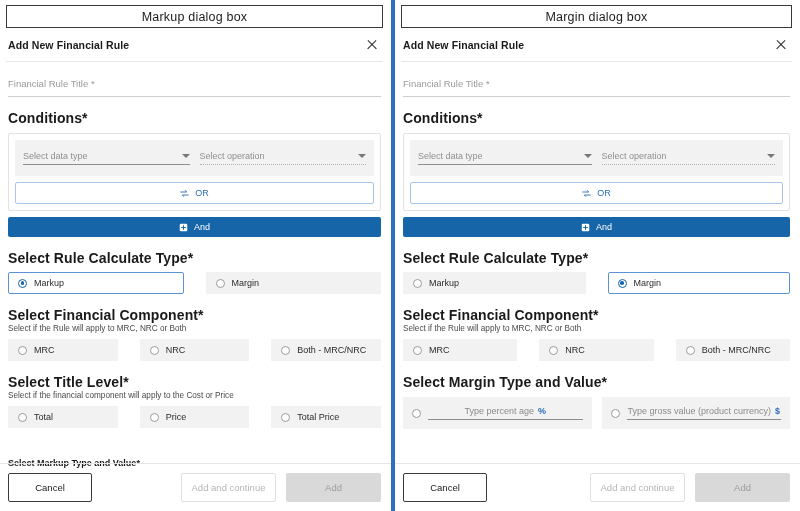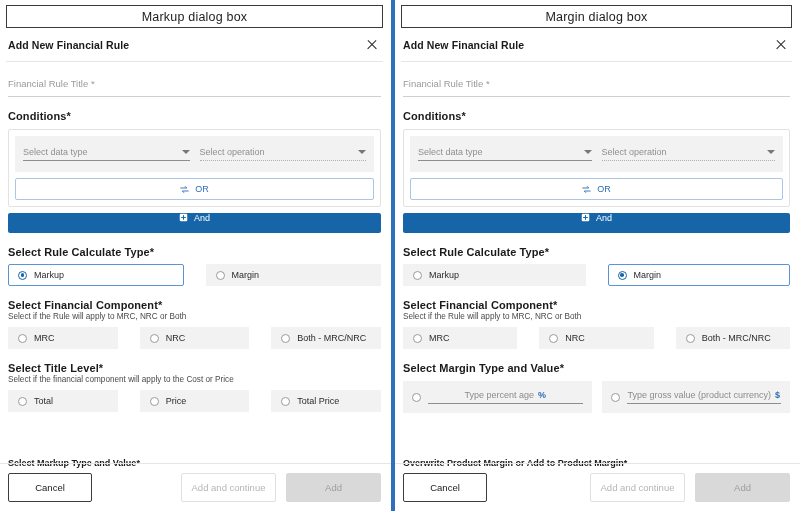--- a/index.html
+++ b/index.html
@@ -51,21 +51,21 @@
 
   
   .title-field{
     margin:11px 2px 0 2px;
     padding-bottom:5px;
     border-bottom:1px solid #cfcfcf;
   }
   .title-field .ph{font-size:9.5px;color:#9a9a9a;}
 
   .sec-label{
-    font-size:11px;font-weight:bold;color:#1a1a1a;
+    font-size:14px;font-weight:bold;color:#1a1a1a;
     margin:13px 2px 0 2px;letter-spacing:.1px;
   }
   .sec-sub{
     font-size:8.2px;color:#4a4a4a;margin:1px 2px 0 2px;font-weight:normal;
   }
 
   
   .cond-card{
     margin:7px 2px 0 2px;
     border:1px solid #e2e2e2;
@@ -104,21 +104,21 @@
     background:#fff;
     display:flex;align-items:center;justify-content:center;
     gap:6px;cursor:pointer;
   }
   .or-btn .lbl{font-size:9px;color:#2b6cb8;}
   .and-btn{
     margin:6px 2px 0 2px;
     height:20px;
     background:#1565a8;
     border-radius:2px;
-    display:flex;align-items:flex-start;justify-content:center;
+    display:flex;align-items:center;justify-content:center;
     gap:6px;cursor:pointer;
   }
   .and-btn .lbl{font-size:9px;color:#ffffff;}
   .ic-swap{width:9px;height:9px;display:block;}
   .ic-plusbox{width:9px;height:9px;display:block;}
 
   
   .opt-row{display:flex;gap:22px;margin:6px 2px 0 2px;}
   .opt{
     flex:1 1 0;
@@ -373,21 +373,20 @@
           </div>
           <div class="val">
             <span class="radio"></span>
             <span class="inwrap">
               <span class="ph">Type gross value (product currency)</span>
               <span class="unit">$</span>
             </span>
           </div>
         </div>
 
-        <div class="cut-label" style="top:458px;">Overwrite Product Margin or Add to Product Margin*</div>
       </div>
 
       <div class="footer">
         <div class="btn btn-cancel">Cancel</div>
         <div class="btn btn-continue">Add and continue</div>
         <div class="btn btn-add">Add</div>
       </div>
     </div>
 
   </div>

